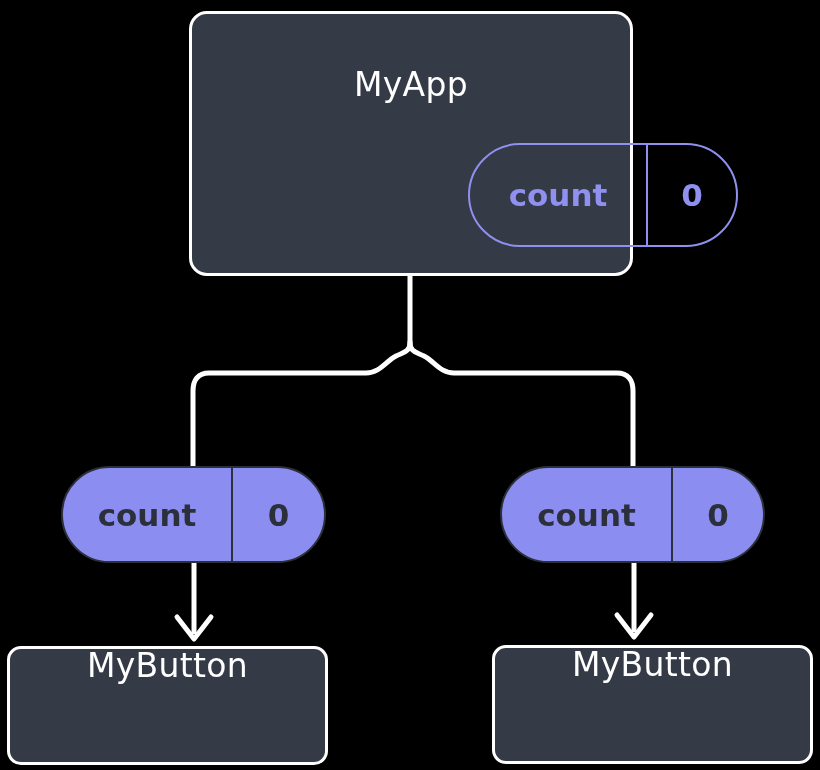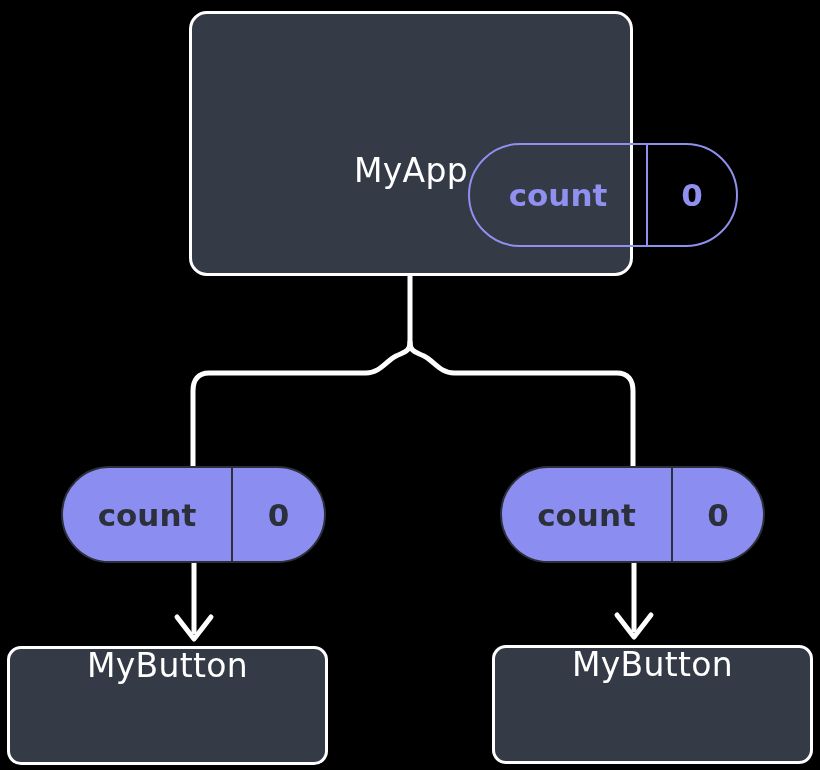--- a/index.html
+++ b/index.html
@@ -46,21 +46,21 @@
     letter-spacing: 0.3px;
     white-space: nowrap;
   }
 
   #myapp-node {
     left: 189px;
     top: 11px;
     width: 444px;
     height: 265px;
     border-radius: 18px;
-    justify-content: center;
+    justify-content: flex-start;
   }
   #myapp-node .node-title {
     margin-top: 54px;
   }
 
   .button-node {
     justify-content: flex-start;
     height: 119px;
     border-radius: 14px;
   }

